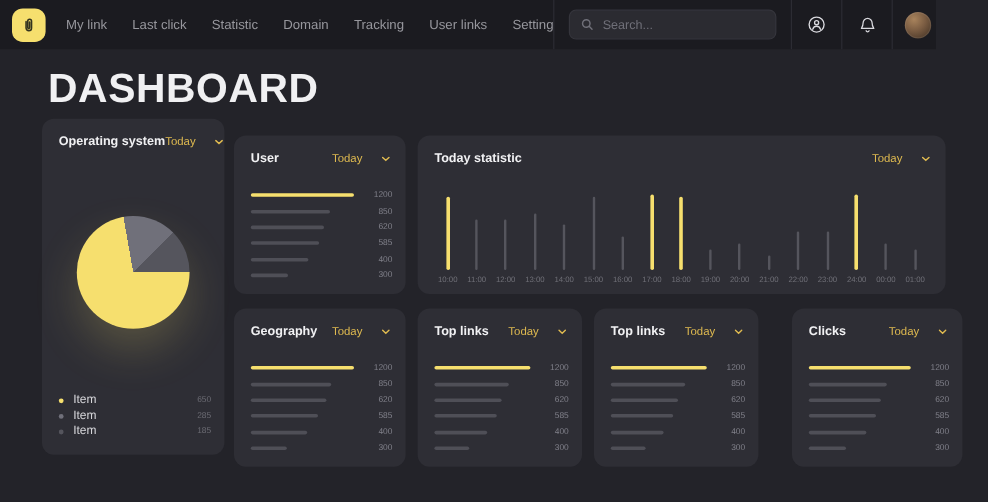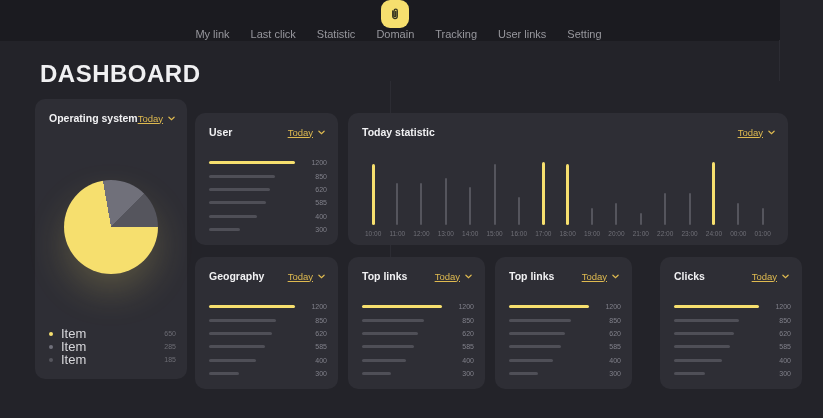--- a/index.html
+++ b/index.html
@@ -6,21 +6,21 @@
   html,body { width:823px; height:418px; }
   body {
     position:relative; overflow:hidden;
     background:#232329;
     font-family:"Liberation Sans", sans-serif;
     -webkit-font-smoothing:antialiased;
   }
   
   .topnav {
     position:absolute; top:0; left:0; width:780px; height:41px;
-    background:#1b1b20; display:flex; align-items:center;flex-direction:column;
+    background:#1b1b20; display:flex; align-items:center;
   }
   .logo {
     width:28px; height:28px; border-radius:9px; background:#F6DF6E;
     margin-left:10px; flex:0 0 auto;
     display:flex; align-items:center; justify-content:center; cursor:pointer;
   }
   .nav-menu { display:flex; gap:21px; margin-left:17px; }
   .nav-item { font-size:11px; color:#97979d; cursor:pointer; white-space:nowrap; }
   .nav-divider { width:1px; height:41px; background:#2c2c33; flex:0 0 auto; }
   .nav-divider.first { margin-left:auto; }
@@ -38,21 +38,21 @@
   .avatar {
     width:22px; height:22px; border-radius:50%;
     background:radial-gradient(circle at 35% 28%, #a8835c 0%, #7a5c42 45%, #3a2c20 100%);
     box-shadow:inset 0 0 0 1px rgba(255,255,255,.08);
   }
   
   .page-head {
     position:absolute; top:58px; left:40px; width:742px; height:32px;
     display:flex; justify-content:space-between; align-items:center;
   }
-  .page-title { font-size:24px; font-weight:bold; color:#f0f0f2; letter-spacing:.5px; }
+  .page-title { font-size:34px; font-weight:bold; color:#f0f0f2; letter-spacing:.5px; }
   .project-btn {
     height:28px; padding:0 15px; border-radius:14px; border:none; cursor:pointer;
     background:#36363d; color:#ededf0; font-family:"Liberation Sans", sans-serif;
     font-size:10px; font-weight:bold; letter-spacing:1px;
     display:flex; align-items:center; gap:8px;
   }
   
   .card { position:absolute; background:#2e2e35; border-radius:10px; }
   .card-os     { left:35px;  top:99px; width:152px; height:280px; }
   .card-user   { left:195px; top:113px; width:143px; height:132px; }
@@ -61,21 +61,21 @@
   .card-cities { left:348px; top:257px; width:137px; height:132px; }
   .card-links  { left:495px; top:257px; width:137px; height:132px; }
   .card-clicks { left:660px; top:257px; width:142px; height:132px; }
   .card-head {
     padding:13px 13px 0 14px;
     display:flex; justify-content:space-between; align-items:center;
   }
   .card-title { font-size:10.5px; font-weight:bold; color:#f1f1f3; white-space:nowrap; }
   .period {
     font-size:9.5px; color:#dfba50; cursor:pointer;
-    display:flex; align-items:center; gap:5px; white-space:nowrap;text-decoration:underline;
+    display:flex; align-items:center; gap:16px; white-space:nowrap;
   }
   
   .hbars { position:absolute; left:14px; right:11px; top:43px; }
   .bar-row { display:flex; align-items:center; height:13.4px; }
   .bar-track { flex:1; margin-right:8px; }
   .bar { height:3px; border-radius:2px; }
   .bar-val { width:24px; text-align:right; font-size:7px; color:#80808a; }
   
   .vchart {
     position:absolute; left:17px; right:17px; bottom:8px; height:90px;
@@ -86,21 +86,21 @@
   .vbar.hl { width:3px; }
   .vlabel { margin-top:5px; font-size:6.5px; color:#6f6f77; white-space:nowrap; }
   
   .pie {
     position:absolute; left:29px; top:81px; width:94px; height:94px; border-radius:50%;
     box-shadow:0 18px 38px -2px rgba(246,223,110,.22);
   }
   .legend { position:absolute; left:14px; right:11px; bottom:13px; }
   .legend-row { display:flex; align-items:center; height:13px; }
   .legend-dot { width:4px; height:4px; border-radius:50%; margin-right:8px; flex:0 0 auto; }
-  .legend-label { flex:1; font-size:13px; color:#d6d6da; }
+  .legend-label { flex:1; font-size:10px; color:#d6d6da; }
   .legend-val { font-size:7px; color:#6c6c74; }
   svg { display:block; }
 </style>
 </head>
 <body>
 
 <nav class="topnav">
   <div class="logo">
     <span>
       <svg width="14" height="14" viewBox="0 0 16 16" fill="none" stroke="#33331f" stroke-width="1.5" stroke-linecap="round">
@@ -114,20 +114,29 @@
       <div class="nav-item">Last click</div>
       <div class="nav-item">Statistic</div>
       <div class="nav-item">Domain</div>
       <div class="nav-item">Tracking</div>
       <div class="nav-item">User links</div>
       <div class="nav-item">Setting</div>
     </div>
 
   <div class="nav-divider first"></div>
 
+  <div class="searchbox">
+    <span>
+      <svg width="11" height="11" viewBox="0 0 12 12" fill="none" stroke="#6f6f78" stroke-width="1.3" stroke-linecap="round">
+        <circle cx="5" cy="5" r="3.4"></circle>
+          <path d="M7.6 7.6l2.6 2.6"></path>
+      </svg>
+    </span>
+    <input type="text" placeholder="Search..." style="">
+  </div>
 
   <div class="nav-divider"></div>
   <div class="icon-cell">
     <span>
       <svg width="17" height="17" viewBox="0 0 18 18" fill="none" stroke="#d9d9de" stroke-width="1.2" stroke-linecap="round">
         <circle cx="9" cy="9" r="6.6"></circle>
         <circle cx="9" cy="7.3" r="1.8"></circle>
         <path d="M5.6 13.1c.6-1.8 1.9-2.6 3.4-2.6s2.8.8 3.4 2.6"></path>
       </svg>
     </span>

